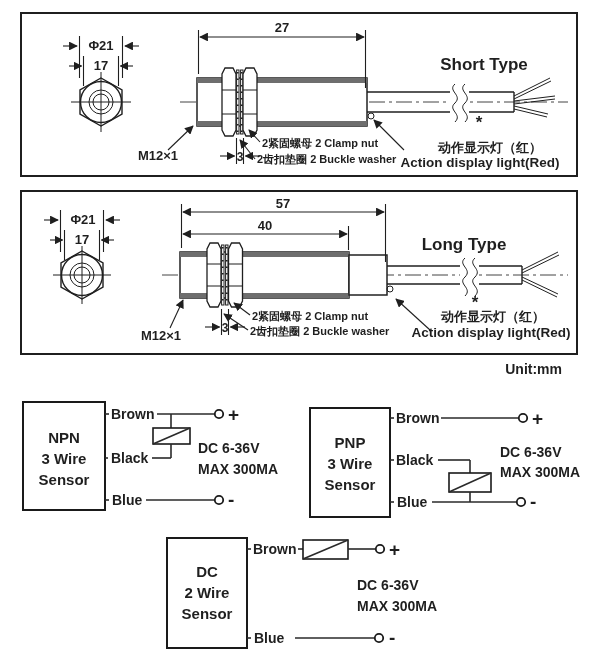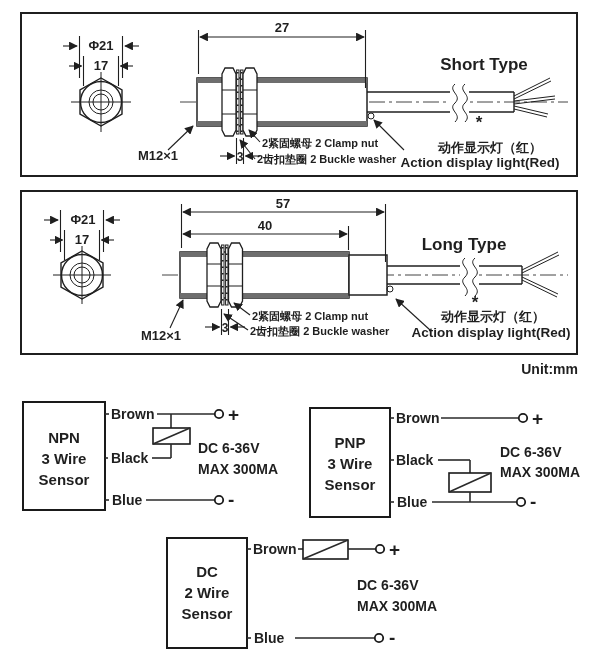--- a/index.html
+++ b/index.html
@@ -2,21 +2,21 @@
 <html><head>
 <meta charset="utf-8">
 <style>
   html,body{margin:0;padding:0;background:#ffffff;}
   .page{position:relative;width:600px;height:666px;background:#fff;overflow:hidden;
         font-family:"Liberation Sans",sans-serif;}
   .dim-box{position:absolute;left:20px;width:554px;height:161px;
            border:2px solid #1f1f1f;background:#fff;}
   #box-short{top:12px;}
   #box-long{top:190px;}
-  .unit{position:absolute;top:361px;right:22px;font-size:14px;font-weight:700;color:#1f1f1f;}
+  .unit{position:absolute;top:361px;right:38px;font-size:14px;font-weight:700;color:#1f1f1f;}
   svg{display:block;}
   svg text{font-family:"Liberation Sans",sans-serif;font-weight:700;fill:#1f1f1f;}
   .ln{stroke:#1f1f1f;stroke-width:1.4;fill:none;}
   .thin{stroke:#1f1f1f;stroke-width:1;fill:none;}
   .dimln{stroke:#1f1f1f;stroke-width:1.1;fill:none;}
   .body-outline{stroke:#222;stroke-width:1.5;fill:#fff;}
   .band{fill:#6e6e6e;}
   .center{stroke:#444;stroke-width:1;fill:none;stroke-dasharray:16 4 3 4;}
   .nut{stroke:#1f1f1f;stroke-width:1.3;fill:#fff;}
   .washer{stroke:#1f1f1f;stroke-width:1;fill:#fff;}

